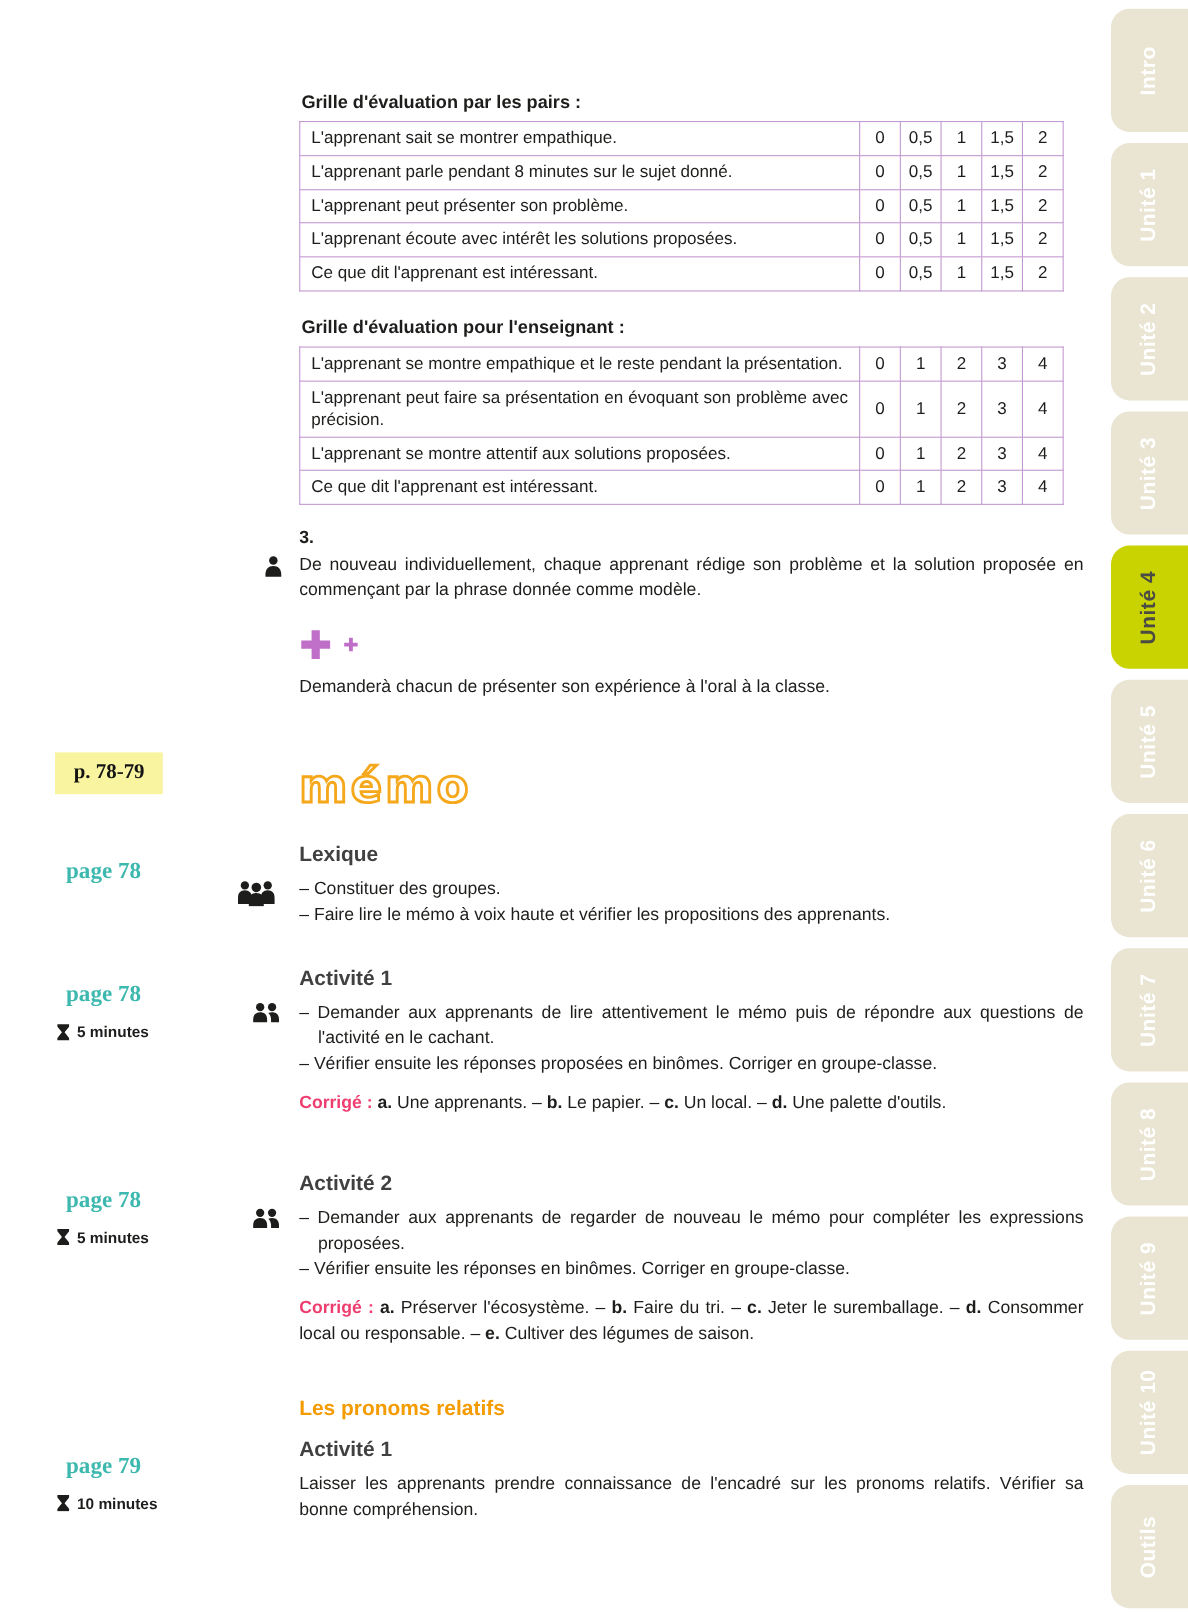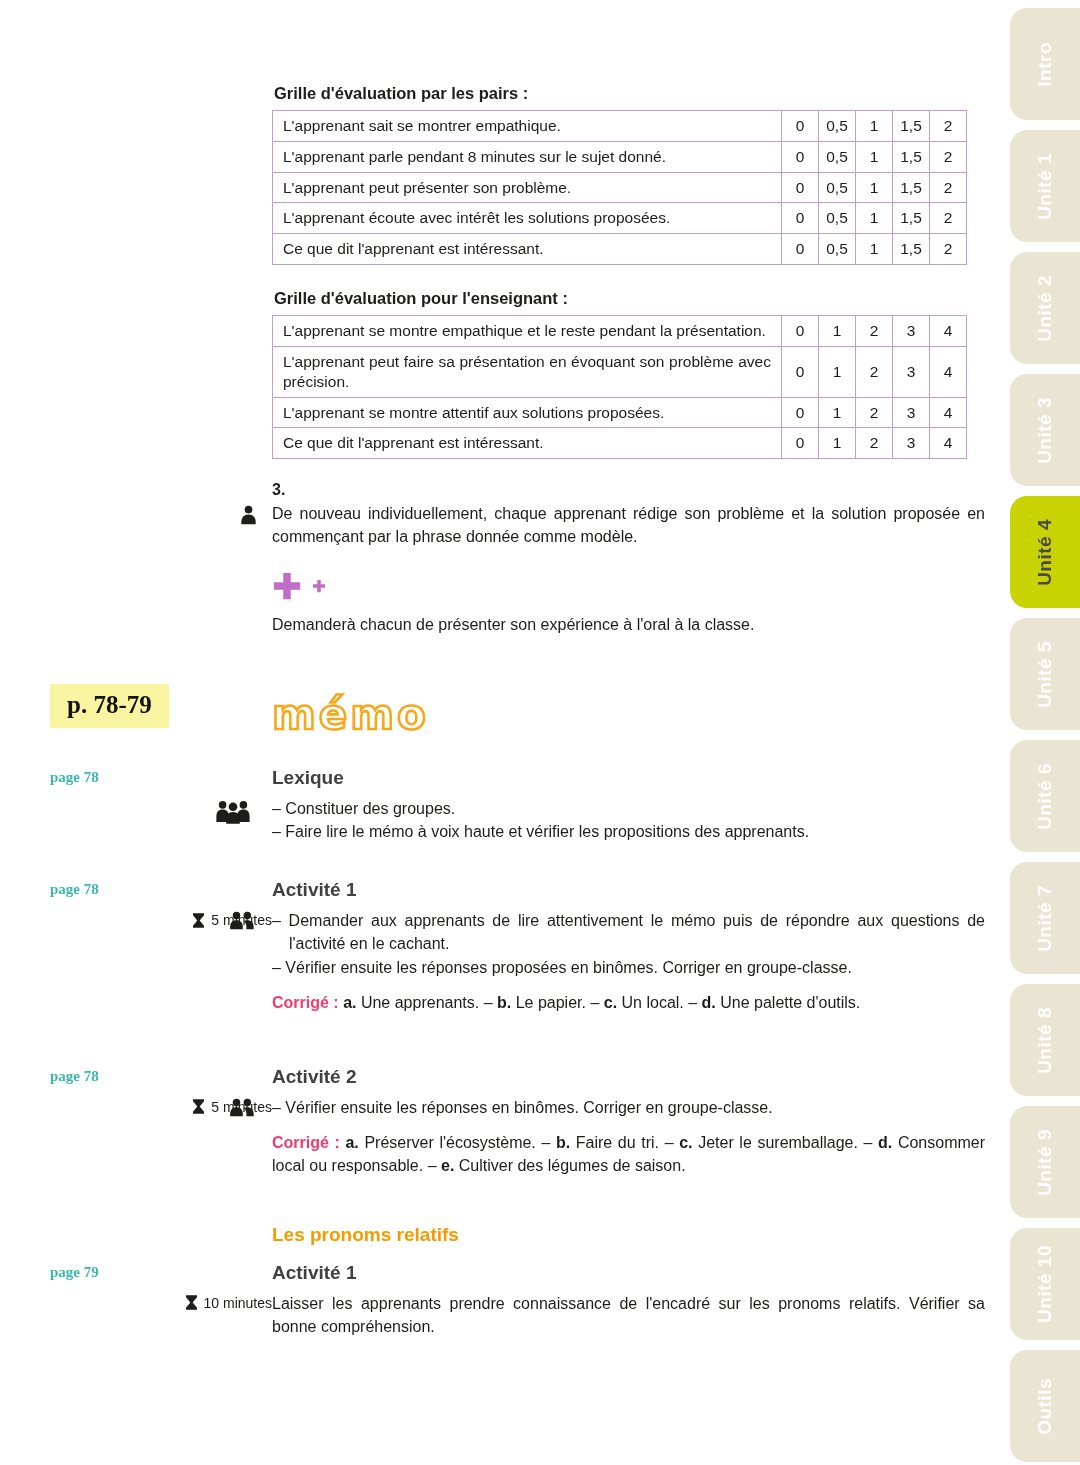--- a/index.html
+++ b/index.html
@@ -30,35 +30,35 @@
   .single-person { position: absolute; left: -34px; top: 3px; }
   .body { font-size: 16px; line-height: 1.45; margin: 0; }
   .just { text-align: justify; }
 
   .plus-block { margin: 22px 0 12px; display: flex; align-items: center; gap: 10px; }
 
   
   .memo-row { margin-top: 46px; }
   .refbox {
     display: inline-block; background: #f9f4a0; color: #141414;
-    font-family: "Liberation Serif", serif; font-weight: bold; font-size: 25px;
+    font-family: "Liberation Serif", serif; font-weight: bold; font-size: 19px;
     padding: 7px 17px 9px;
   }
   .memo-title {
     margin: 8px 0 0; font-size: 42px; font-weight: 800; letter-spacing: 3px;
     color: #ffffff; -webkit-text-stroke: 2.6px #f6a81c;
     font-family: "DejaVu Sans", sans-serif;
   }
 
   .pageref {
     font-family: "Liberation Serif", serif; font-weight: bold;
-    font-size: 15px; color: #3cb8ae; margin: 0;
+    font-size: 21px; color: #3cb8ae; margin: 10px;
   }
   .time { display: flex; align-items: center; gap: 7px; margin: 14px 0 0 2px;
-          font-size: 14px; font-weight: normal; justify-content: flex-end; }
+          font-size: 14px; font-weight: bold; }
 
   h2 { font-size: 19px; margin: 0 0 8px; }
   .teal { color: #404040; }
   .orange { color: #f49b00; }
 
   .bullet { font-size: 16px; line-height: 1.45; margin: 0; padding-left: 17px; text-indent: -17px; }
 
   .group-icon { position: absolute; left: -56px; top: 32px; }
   .pair-icon  { position: absolute; left: -44px; top: 32px; }
 
@@ -278,20 +278,21 @@
     <div class="ccol">
       <h2 class="teal">Activité 2</h2>
       <span class="icon pair-icon">
         <svg viewBox="0 0 32 24" width="27" height="20" fill="#1d1d1b">
           <circle cx="10" cy="5.5" r="4.5"></circle>
             <path d="M10 11c-4.9 0-7.6 3-7.6 8.1V22h15.2v-2.9c0-5.1-2.7-8.1-7.6-8.1z"></path>
           <circle cx="23" cy="5.5" r="4.5"></circle>
             <path d="M23 11c-1.6 0-3 .3-4.1 1 1.9 1.8 3 4.3 3 7.1V22h8.7v-2.9c0-5.1-2.7-8.1-7.6-8.1z"></path>
         </svg>
       </span>
+      <p class="bullet just">– Demander aux apprenants de regarder de nouveau le mémo pour compléter les expressions proposées.</p>
       <p class="bullet">– Vérifier ensuite les réponses en binômes. Corriger en groupe-classe.</p>
       <p class="corrige just">
         <span class="pink">Corrigé :</span>
         <span class="b">a.</span><span> Préserver l'écosystème. – </span><span class="b">b.</span><span> Faire du tri. – </span><span class="b">c.</span><span> Jeter le suremballage. – </span><span class="b">d.</span><span> Consommer local ou responsable. – </span><span class="b">e.</span><span> Cultiver des légumes de saison.</span>
       </p>
     </div>
   </section>
 
   <section class="row pron-head-row">
     <div class="mcol"></div>

